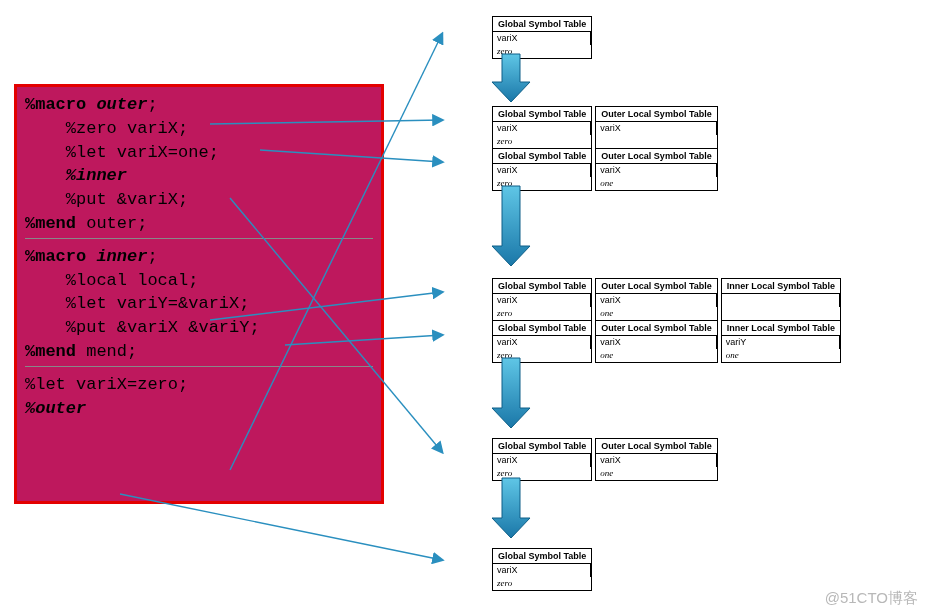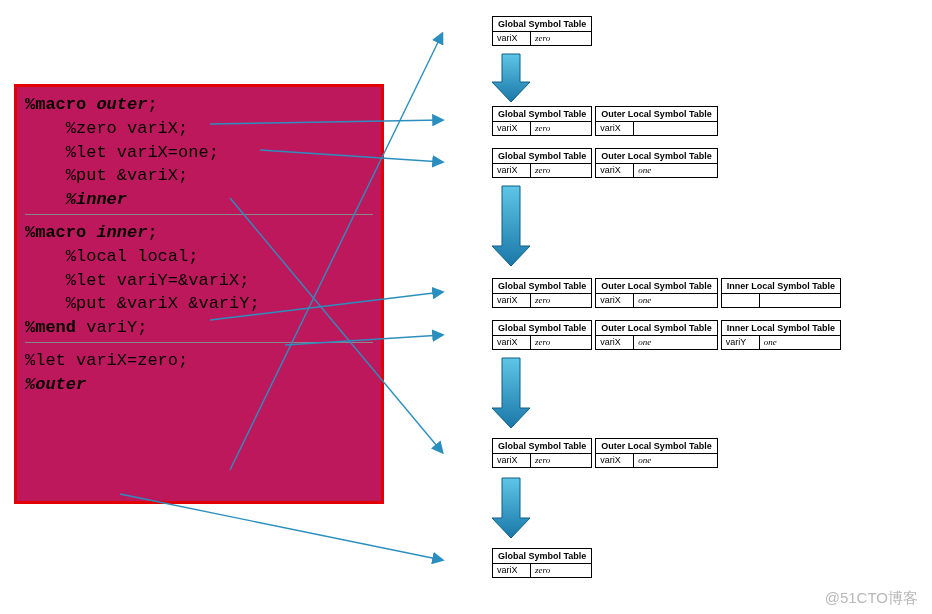--- a/index.html
+++ b/index.html
@@ -48,20 +48,21 @@
   }
   .sym-header {
     border-bottom: 1px solid #000;
     padding: 2px 5px;
     font-weight: bold;
     font-size: 9px;
     white-space: nowrap;
   }
   .sym-row {
     display: flex;
+    flex-direction: column;
   }
   .sym-cell {
     padding: 1px 4px;
     font-size: 9px;
     min-width: 38px;
     border-right: 1px solid #000;
     min-height: 13px;
   }
   .sym-cell:last-child { border-right: none; }
   .sym-cell.val { font-style: italic; font-family: Liberation Serif, serif; }
@@ -81,28 +82,29 @@
     font-size: 15px;
   }
 </style>
 </head>
 <body>
 
 <div class="code-box">
   <div class="code-line"><span class="kw">%macro</span><span class="kw italic"> outer</span><span>;</span></div>
   <div class="code-line">    %zero variX;</div>
   <div class="code-line">    %let variX=one;</div>
+  <div class="code-line"><span class="kw italic">    %</span><span class="kw italic">inner</span></div>
   <div class="code-line">    %put &amp;variX;</div>
-  <div class="code-line"><span class="kw italic">    %</span><span class="kw italic">inner</span></div>
+  <div class="code-line"><span class="kw">%mend</span><span> outer;</span></div>
   <hr class="divider">
   <div class="code-line"><span class="kw">%macro</span><span class="kw italic"> inner</span><span>;</span></div>
   <div class="code-line">    %local local;</div>
   <div class="code-line">    %let variY=&amp;variX;</div>
   <div class="code-line">    %put &amp;variX &amp;variY;</div>
-  <div class="code-line"><span class="kw">%mend</span><span> variY;</span></div>
+  <div class="code-line"><span class="kw">%mend</span><span> mend;</span></div>
   <hr class="divider">
   <div class="code-line">%let variX=zero;</div>
   <div class="code-line"><span class="kw italic">%</span><span class="kw italic">outer</span></div>
 </div>
 
 <div class="sym-table-group" style="left:444px; top:16px;">
   <div class="sym-table">
     <div class="sym-header">Global Symbol Table</div>
     <div class="sym-row">
       <div class="sym-cell">variX</div>

